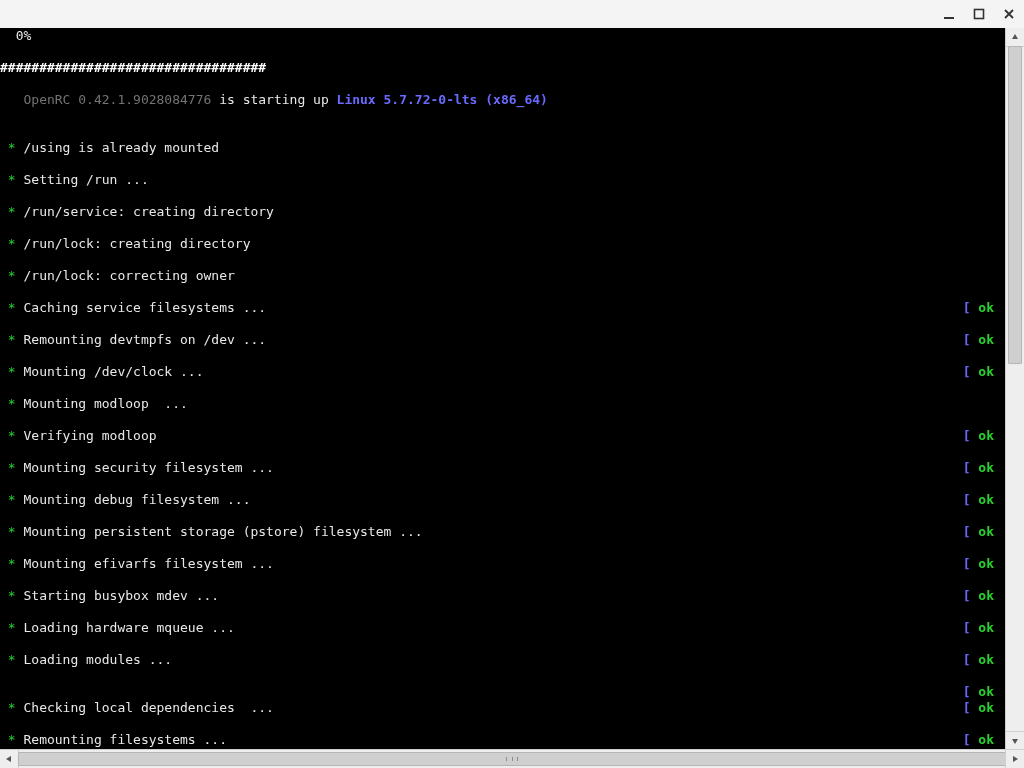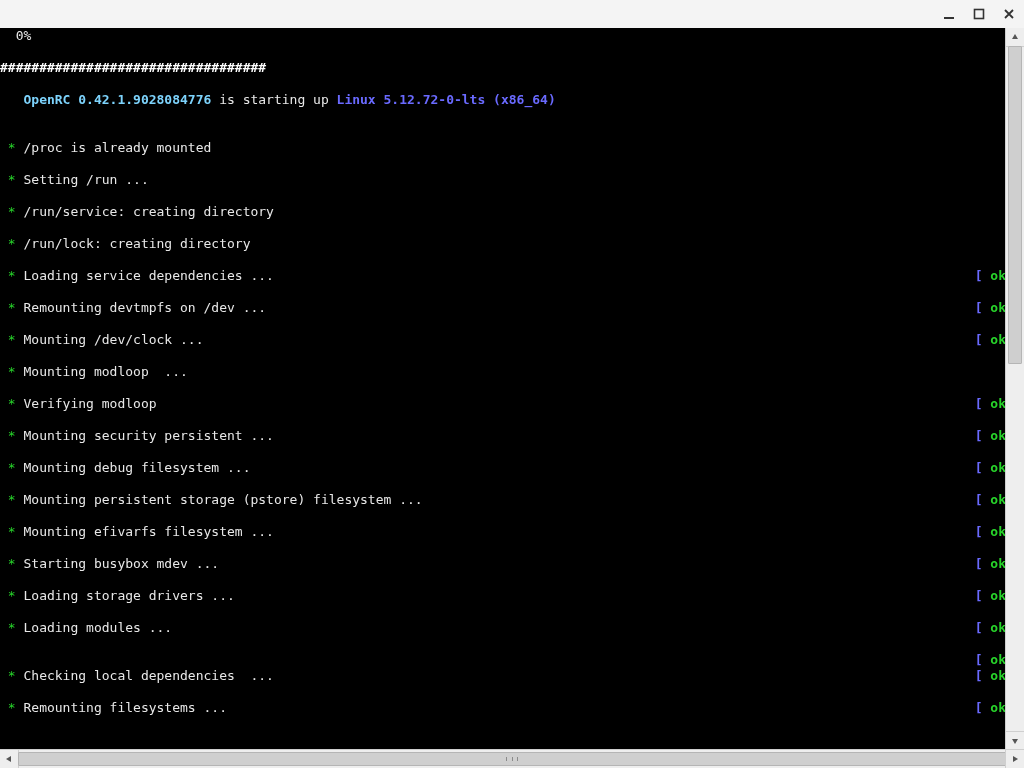--- a/index.html
+++ b/index.html
@@ -18,28 +18,28 @@
   .hscroll{position:absolute;left:0;right:0;bottom:0;height:18px;background:#eeeeee;border-top:1px solid #cfcfcf;}
   .hscroll .arrow{position:absolute;top:0;width:18px;height:18px;display:flex;align-items:center;justify-content:center;background:#eeeeee;}
   .hscroll .arrow.left{left:0;border-right:1px solid #cfcfcf;}
   .hscroll .arrow.right{right:0;border-left:1px solid #cfcfcf;}
   .hscroll .track{position:absolute;left:18px;right:18px;top:0;bottom:0;}
   .hscroll .thumb{position:absolute;top:2px;bottom:2px;left:0;right:0;background:#cfcfcf;border:1px solid #b5b5b5;border-radius:1px;}
   .hscroll .grip{position:absolute;top:4px;bottom:4px;left:50%;width:12px;transform:translateX(-50%);display:flex;justify-content:space-between;}
   .hscroll .grip span{width:1px;background:#8a8a8a;}
 
   pre.term{margin:0;padding:0 0 0 0;color:#e8e8e8;background:#000;font-family:"DejaVu Sans Mono","Menlo","Consolas",monospace;font-size:13px;line-height:16px;white-space:pre;letter-spacing:0;}
-  .c-green{color:#7dd3fc;font-weight:bold;}
+  .c-green{color:#737373;font-weight:normal;}
   .c-greent{color:#27d32a;}
   .c-blue{color:#6a6aff;font-weight:bold;}
   .c-white{color:#e8e8e8;}
   .c-bwhite{color:#ffffff;font-weight:bold;}
   .row{display:block;position:relative;}
   .row .left{display:inline;}
-  .row .right{position:absolute;right:0;top:0;}
+  .row .right{position:absolute;right:12px;top:0;}
   .status-open{color:#6a6aff;font-weight:bold;}
   .status-ok{color:#27d32a;font-weight:bold;}
 </style>
 </head>
 <body>
 
 <div class="window">
   <div class="titlebar">
     <div class="tbtn">
       <svg width="12" height="12" viewBox="0 0 12 12">
@@ -55,37 +55,38 @@
       <svg width="12" height="12" viewBox="0 0 12 12">
           <path d="M2 2 L10 10 M10 2 L2 10" stroke="#333" stroke-width="1.8"></path>
         </svg>
     </div>
   </div>
 
   <div class="content-area">
     <div class="term-wrap">
       <pre class="term" id="term"><span class="row"><span class="c-white">  0%</span></span>
 <span class="row"><span class="c-bwhite">##################################</span></span>
-<span class="row"><span class="c-white">   </span><span class="c-green">OpenRC 0.42.1.9028084776</span><span class="c-white"> is starting up </span><span class="c-blue">Linux 5.12.72-0-lts (x86_64)</span></span>
+<span class="row"><span class="c-white">   </span><span class="c-green">OpenRC 0.42.1.9028084776</span><span class="c-white"> is starting up </span><span class="c-blue">Linux 5.7.72-0-lts (x86_64)</span></span>
 
-<span class="row"><span class="left"><span class="c-white"> </span><span class="c-greent">*</span><span class="c-white"> /proc is already mounted</span></span></span>
+<span class="row"><span class="left"><span class="c-white"> </span><span class="c-greent">*</span><span class="c-white"> /using is already mounted</span></span></span>
 <span class="row"><span class="left"><span class="c-white"> </span><span class="c-greent">*</span><span class="c-white"> Setting /run ...</span></span></span>
 <span class="row"><span class="left"><span class="c-white"> </span><span class="c-greent">*</span><span class="c-white"> /run/service: creating directory</span></span></span>
 <span class="row"><span class="left"><span class="c-white"> </span><span class="c-greent">*</span><span class="c-white"> /run/lock: creating directory</span></span></span>
-<span class="row"><span class="left"><span class="c-white"> </span><span class="c-greent">*</span><span class="c-white"> Loading service dependencies ...</span></span><span class="right"><span class="status-open">[ </span><span class="status-ok">ok</span></span></span>
+<span class="row"><span class="left"><span class="c-white"> </span><span class="c-greent">*</span><span class="c-white"> /run/lock: correcting owner</span></span></span>
+<span class="row"><span class="left"><span class="c-white"> </span><span class="c-greent">*</span><span class="c-white"> Caching service filesystems ...</span></span><span class="right"><span class="status-open">[ </span><span class="status-ok">ok</span></span></span>
 <span class="row"><span class="left"><span class="c-white"> </span><span class="c-greent">*</span><span class="c-white"> Remounting devtmpfs on /dev ...</span></span><span class="right"><span class="status-open">[ </span><span class="status-ok">ok</span></span></span>
 <span class="row"><span class="left"><span class="c-white"> </span><span class="c-greent">*</span><span class="c-white"> Mounting /dev/clock ...</span></span><span class="right"><span class="status-open">[ </span><span class="status-ok">ok</span></span></span>
 <span class="row"><span class="left"><span class="c-white"> </span><span class="c-greent">*</span><span class="c-white"> Mounting modloop  ...</span></span></span>
 <span class="row"><span class="left"><span class="c-white"> </span><span class="c-greent">*</span><span class="c-white"> Verifying modloop</span></span><span class="right"><span class="status-open">[ </span><span class="status-ok">ok</span></span></span>
-<span class="row"><span class="left"><span class="c-white"> </span><span class="c-greent">*</span><span class="c-white"> Mounting security persistent ...</span></span><span class="right"><span class="status-open">[ </span><span class="status-ok">ok</span></span></span>
+<span class="row"><span class="left"><span class="c-white"> </span><span class="c-greent">*</span><span class="c-white"> Mounting security filesystem ...</span></span><span class="right"><span class="status-open">[ </span><span class="status-ok">ok</span></span></span>
 <span class="row"><span class="left"><span class="c-white"> </span><span class="c-greent">*</span><span class="c-white"> Mounting debug filesystem ...</span></span><span class="right"><span class="status-open">[ </span><span class="status-ok">ok</span></span></span>
 <span class="row"><span class="left"><span class="c-white"> </span><span class="c-greent">*</span><span class="c-white"> Mounting persistent storage (pstore) filesystem ...</span></span><span class="right"><span class="status-open">[ </span><span class="status-ok">ok</span></span></span>
 <span class="row"><span class="left"><span class="c-white"> </span><span class="c-greent">*</span><span class="c-white"> Mounting efivarfs filesystem ...</span></span><span class="right"><span class="status-open">[ </span><span class="status-ok">ok</span></span></span>
 <span class="row"><span class="left"><span class="c-white"> </span><span class="c-greent">*</span><span class="c-white"> Starting busybox mdev ...</span></span><span class="right"><span class="status-open">[ </span><span class="status-ok">ok</span></span></span>
-<span class="row"><span class="left"><span class="c-white"> </span><span class="c-greent">*</span><span class="c-white"> Loading storage drivers ...</span></span><span class="right"><span class="status-open">[ </span><span class="status-ok">ok</span></span></span>
+<span class="row"><span class="left"><span class="c-white"> </span><span class="c-greent">*</span><span class="c-white"> Loading hardware mqueue ...</span></span><span class="right"><span class="status-open">[ </span><span class="status-ok">ok</span></span></span>
 <span class="row"><span class="left"><span class="c-white"> </span><span class="c-greent">*</span><span class="c-white"> Loading modules ...</span></span><span class="right"><span class="status-open">[ </span><span class="status-ok">ok</span></span></span>
 <span class="row"><span class="right"><span class="status-open">[ </span><span class="status-ok">ok</span></span></span>
 <span class="row"><span class="left"><span class="c-white"> </span><span class="c-greent">*</span><span class="c-white"> Checking local dependencies  ...</span></span><span class="right"><span class="status-open">[ </span><span class="status-ok">ok</span></span></span>
 <span class="row"><span class="left"><span class="c-white"> </span><span class="c-greent">*</span><span class="c-white"> Remounting filesystems ...</span></span><span class="right"><span class="status-open">[ </span><span class="status-ok">ok</span></span></span>
 
 
 
 
 
 

